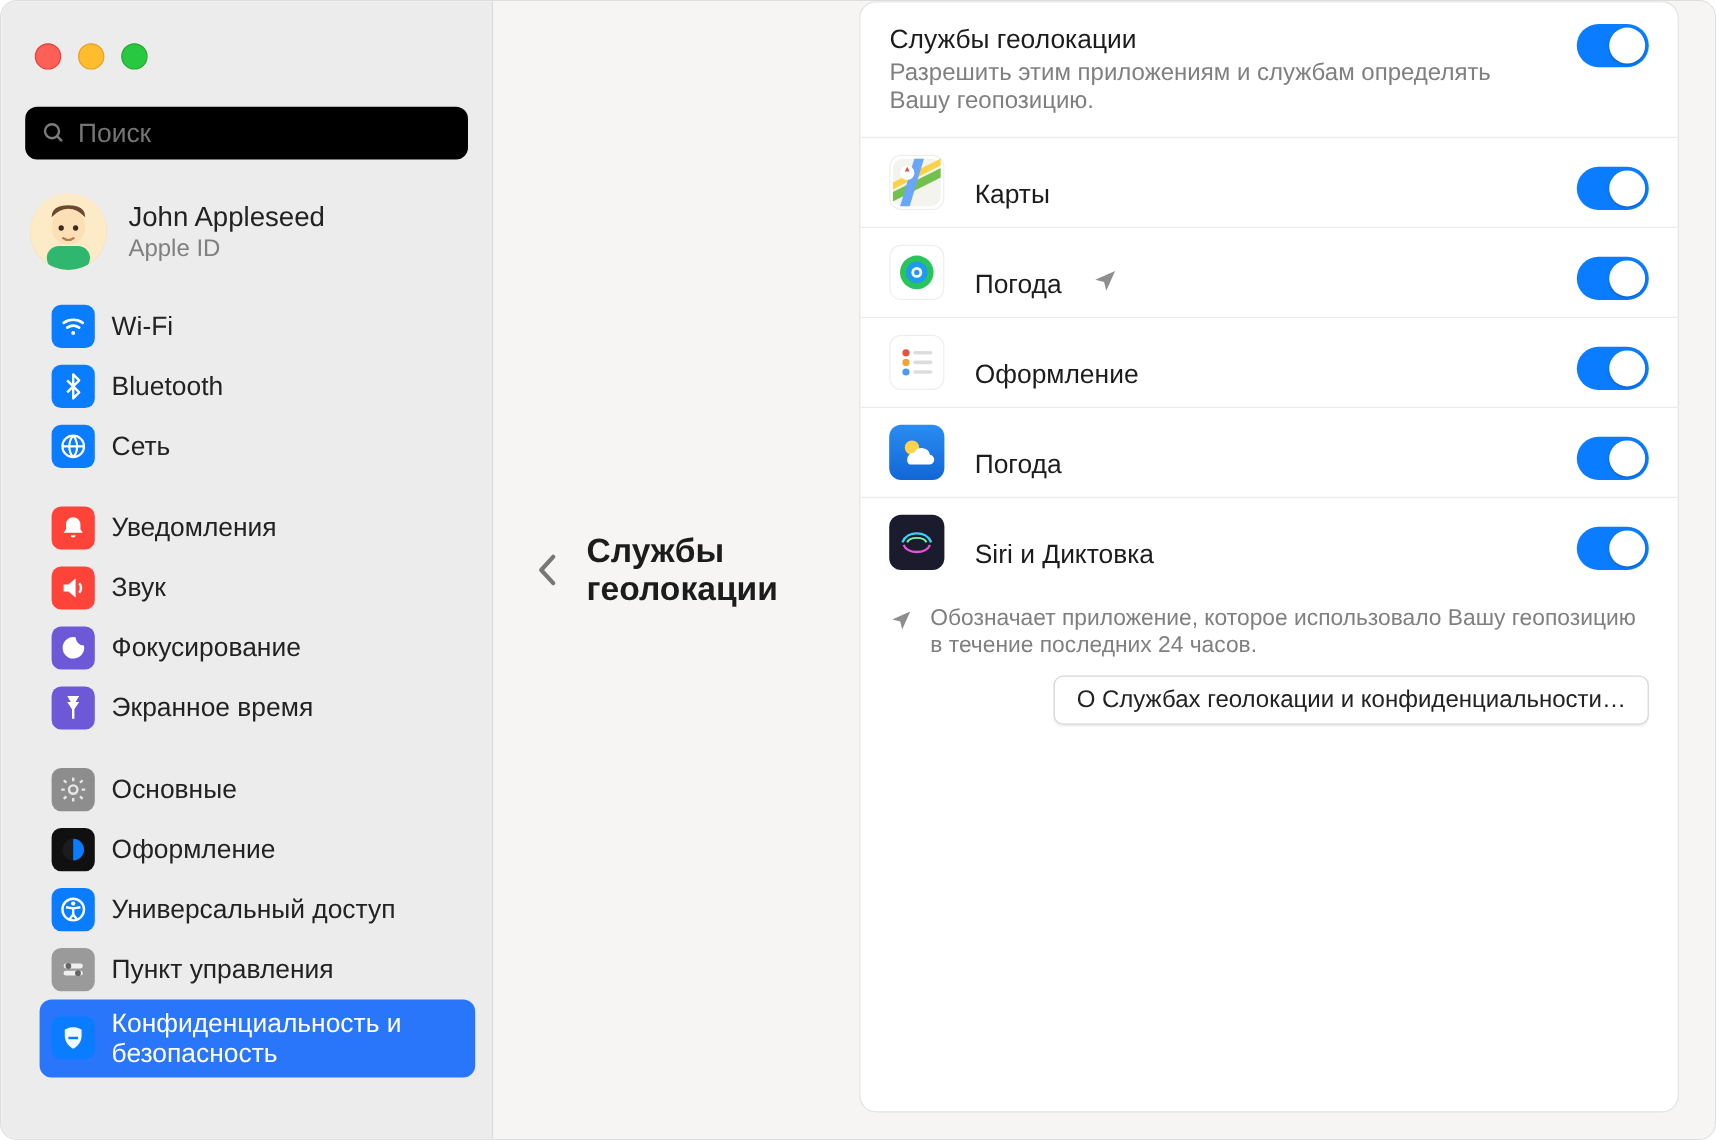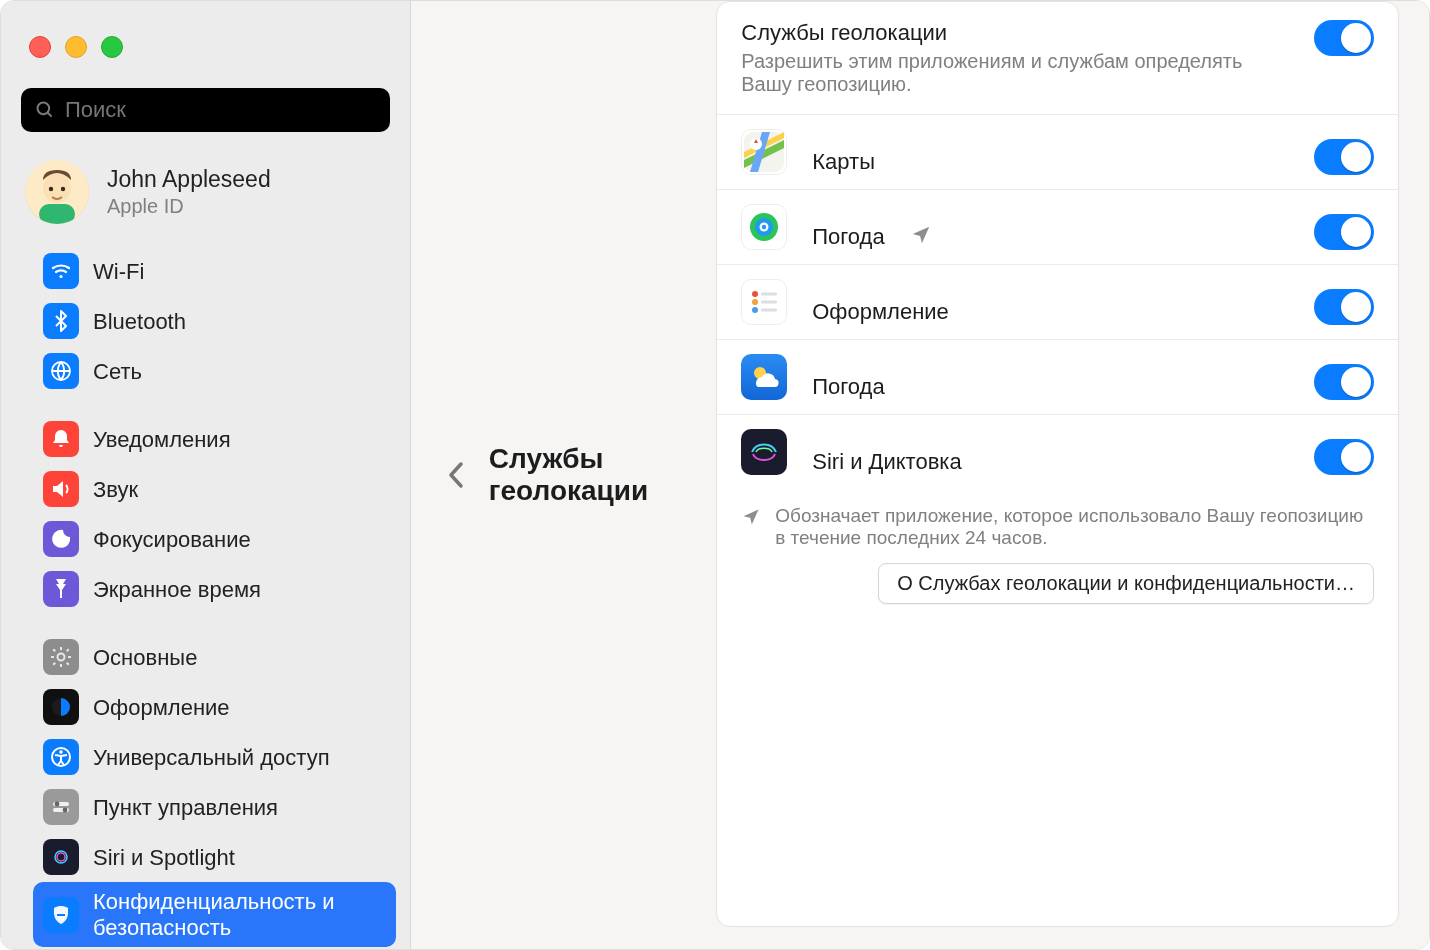--- a/index.html
+++ b/index.html
@@ -187,30 +187,20 @@
             <div class="sb-icon" style="background:#9a9a9a">
               <svg width="24" height="24" viewBox="0 0 24 24" fill="#f0f0f0">
                 <rect x="4" y="7" width="16" height="4" rx="2"></rect>
                 <rect x="4" y="13" width="16" height="4" rx="2"></rect>
                 <circle cx="8" cy="9" r="2.4" fill="#666"></circle>
                 <circle cx="16" cy="15" r="2.4" fill="#666"></circle>
               </svg>
             </div>
             <span class="sb-label">Пункт управления</span>
           </div>
-          <div class="nav-item">
-            <div class="sb-icon" style="background:#1b1b2e">
-              <svg width="24" height="24" viewBox="0 0 24 24">
-                <circle cx="12" cy="12" r="8" fill="#1b1b2e"></circle>
-                <circle cx="12" cy="12" r="6" fill="none" stroke="#3fd1f9" stroke-width="1.5"></circle>
-                <circle cx="12" cy="12" r="4" fill="none" stroke="#e154d6" stroke-width="1.5"></circle>
-              </svg>
-            </div>
-            <span class="sb-label">Siri и Spotlight</span>
-          </div>
           <div class="nav-item selected">
             <div class="sb-icon" style="background:#0a7cff">
               <svg width="24" height="24" viewBox="0 0 24 24" fill="#fff">
                 <path d="M12 3c4 0 7 2 7 2v5c0 5-3 9-7 11-4-2-7-6-7-11V5s3-2 7-2z" opacity=".95"></path>
                 <path d="M8 11h8v2H8z" fill="#0a7cff"></path>
               </svg>
             </div>
             <span class="sb-label">Конфиденциальность и безопасность</span>
           </div>
         </div>

